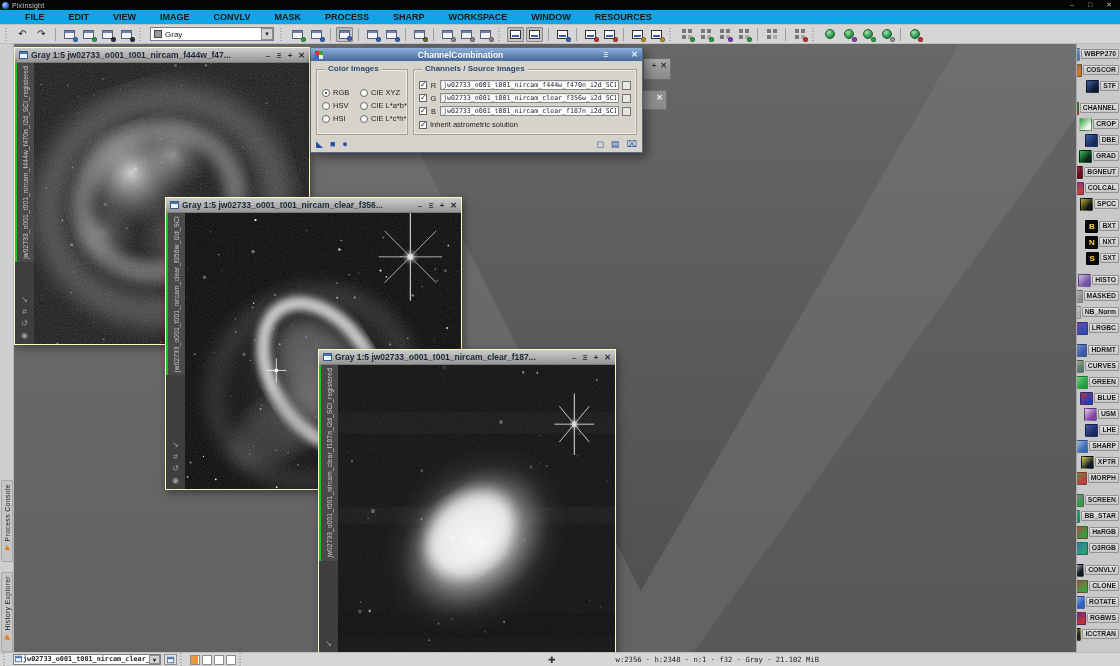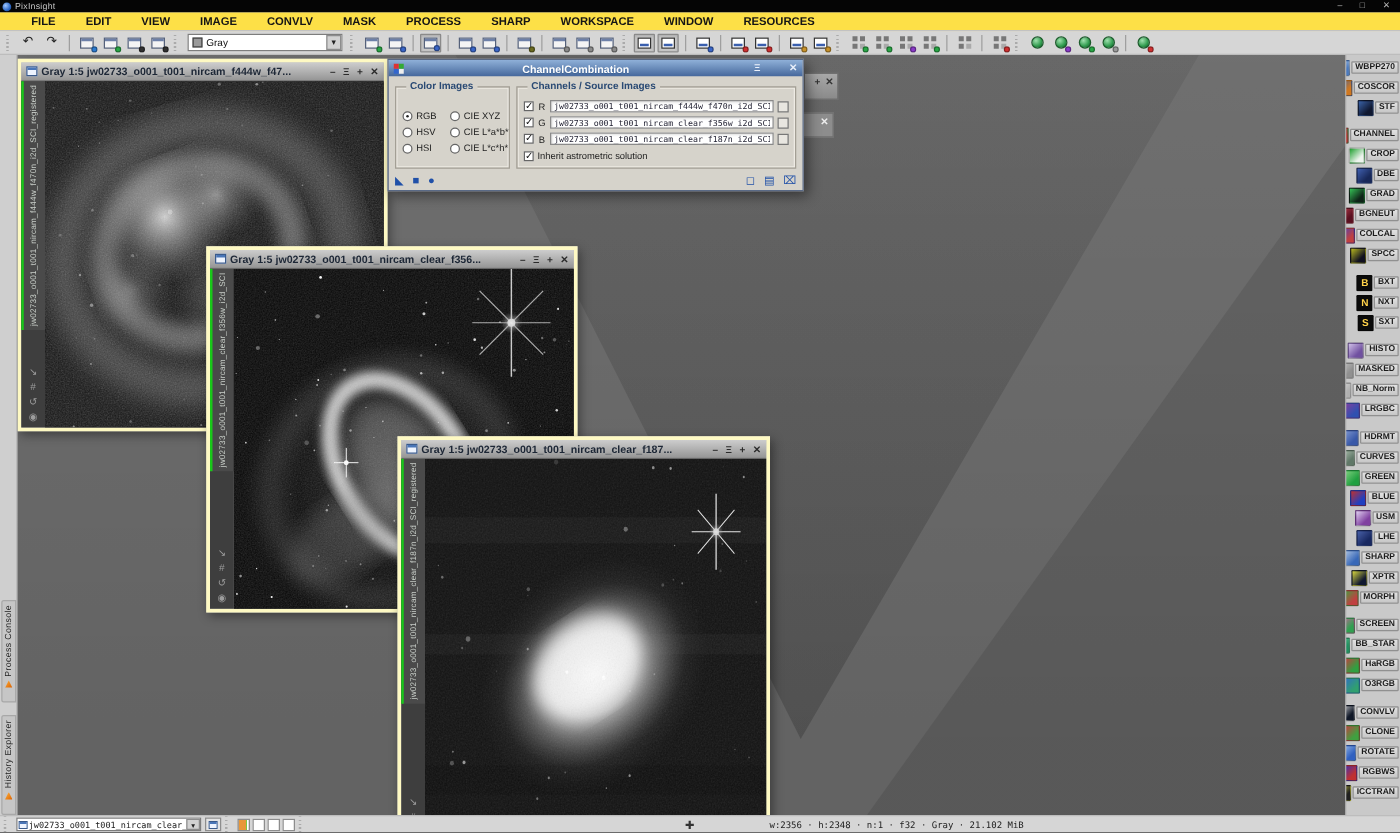--- a/index.html
+++ b/index.html
@@ -10,21 +10,21 @@
   
   #titlebar { position:absolute; left:0; top:0; width:1120px; height:10px; background:#050505;
     display:flex; align-items:center; color:#c8c8c8; font-size:7px; }
   #app-logo { width:7px; height:7px; border-radius:50%; margin:0 3px 0 2px;
     background:radial-gradient(circle at 35% 35%, #9ec6ff, #2b66c4 60%, #123a7a); }
   #app-title { letter-spacing:.2px; }
   #win-controls { margin-left:auto; display:flex; gap:14px; padding-right:8px; color:#b8b8b8; font-size:7px; }
   #win-controls span { cursor:default; line-height:10px; }
 
   
-  #menubar { position:absolute; left:0; top:10px; width:1120px; height:15px; background:#fde047;
+  #menubar { position:absolute; left:0; top:10px; width:1120px; height:15px; background:#0ea5e9;
     display:flex; align-items:center; padding-left:14px; gap:2px; border-bottom:1px solid #c2c2c2; }
   .menu-item { font-size:9px; font-weight:700; color:#151515; padding:1px 11px; }
 
   
   #toolbar { position:absolute; left:0; top:25px; width:1120px; height:19px; background:#d6d6d6;
     display:flex; align-items:center; padding-left:2px; border-bottom:1px solid #bdbdbd; }
   .grip { width:5px; height:13px; margin:0 3px;
     background:repeating-linear-gradient(180deg,#aaa 0 1px,transparent 1px 3px);
     background-size:2px 100%; background-repeat:repeat-y; }
   .tsep { width:1px; height:13px; background:#9f9f9f; margin:0 4px; }
@@ -64,21 +64,21 @@
     background:linear-gradient(135deg,#ffb13b,#d95f00); clip-path:polygon(50% 0,100% 100%,0 100%); }
 
   
   #workspace { position:relative; flex:1; background:#6b6b6b; overflow:hidden; }
   .tri { position:absolute; inset:0; pointer-events:none; }
   #tri-dark { background:linear-gradient(180deg,#636363,#565656); clip-path:polygon(33% 0, 89% 0, 59% 90%); }
   #tri-right { background:#606060; clip-path:polygon(100% 12%, 100% 100%, 64% 100%); }
   #ws-shade { position:absolute; inset:0; background:linear-gradient(180deg,#ffffff08, transparent 30%, #00000014 90%); pointer-events:none; }
 
   
-  .imgwin { position:absolute; background:#b9b9b9; border:3px solid #fef9c3;
+  .imgwin { position:absolute; background:#b9b9b9; border:1px solid #fef9c3;
     box-shadow:2px 3px 8px #00000066; display:flex; flex-direction:column; }
   .iw-title { height:15px; display:flex; align-items:center; gap:3px; padding:0 4px;
     background:linear-gradient(180deg,#cdcdcd,#969696); border-bottom:1px solid #7a7a7a; }
   .iw-ico { width:9px; height:8px; background:#eef4ff; border:1px solid #3a5a8a; position:relative; }
   .iw-ico::before { content:""; position:absolute; left:0; right:0; top:0; height:2px; background:#4a76b8; }
   .iw-text { font-size:8.5px; font-weight:700; color:#1d2736; white-space:nowrap; overflow:hidden; }
   .iw-btns { margin-left:auto; display:flex; gap:6px; font-size:8px; font-weight:700; color:#2a2a2a; }
   .iw-body { flex:1; display:flex; min-height:0; }
   .iw-strip { width:19px; background:#3e3e3e; display:flex; flex-direction:column; align-items:stretch; }
   .strip-tab { flex:0 0 auto; background:#4a4a4a; border-left:2px solid #18c818; display:flex; justify-content:center; padding:3px 0; }
@@ -130,21 +130,21 @@
   .proc-gap { height:6px; flex:0 0 auto; }
   .proc { display:flex; align-items:center; justify-content:flex-end; gap:1px; height:16px; flex:0 0 auto; }
   .pico { width:13px; height:13px; border:1px solid #00000044; border-radius:1px; flex:0 0 auto;
     display:flex; align-items:center; justify-content:center; font-size:8px; font-weight:700; color:#ffd24a; }
   .plbl { background:linear-gradient(180deg,#e2e2e2,#c6c6c6); border:1px solid #909090; border-radius:1px;
     font-size:6.8px; font-weight:700; color:#1a1a1a; padding:1px 2px; line-height:1; }
 
   
   #statusbar { position:absolute; left:0; top:652px; width:1120px; height:14px; background:#d6d6d6;
     border-top:1px solid #bdbdbd; display:flex; align-items:center; font-size:7.5px; color:#222; }
-  #view-dd { display:flex; align-items:center; width:148px; height:11px; background:#fff; border:1px solid #7d7d7d; margin-left:2px; }
+  #view-dd { display:flex; align-items:flex-start; width:148px; height:11px; background:#fff; border:1px solid #7d7d7d; margin-left:2px;font-weight:bold; }
   #view-dd .iw-ico { transform:scale(.8); }
   #view-dd .txt { font-family:"DejaVu Sans Mono", monospace; font-size:6.8px; color:#222; white-space:nowrap; overflow:hidden; flex:1; }
   #view-dd .arrow-btn { width:11px; height:9px; background:#d2d2d2; border:1px solid #8d8d8d; font-size:6px;
     display:flex; align-items:center; justify-content:center; }
   .sb-btn { width:13px; height:11px; border:1px solid #8d8d8d; background:#e4e4e4; margin-left:3px;
     display:flex; align-items:center; justify-content:center; }
   .sb-btn .iw-ico { transform:scale(.8); }
   .swatch { width:10px; height:10px; border:1px solid #8d8d8d; background:#fff; margin-left:2px; }
   .swatch.active { background:linear-gradient(90deg,#e8973a 0 70%, #7ac943 70% 82%, #fff 82%); }
   #sb-cross { margin-left:auto; font-size:9px; color:#333; }

